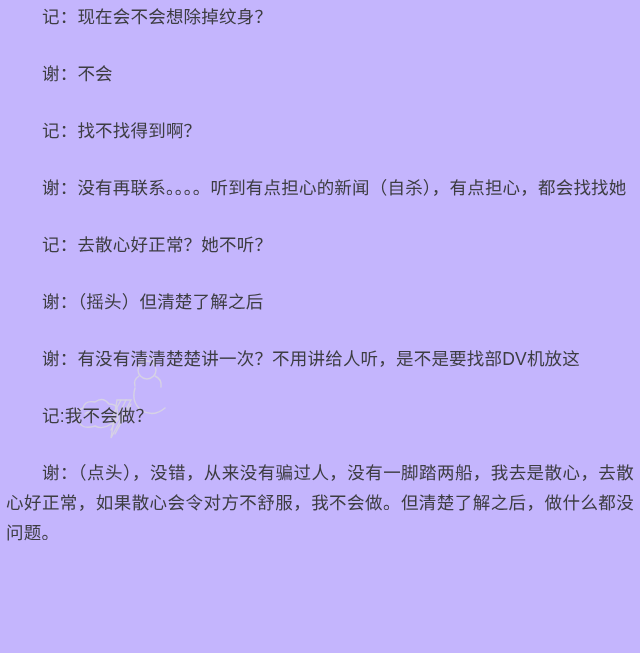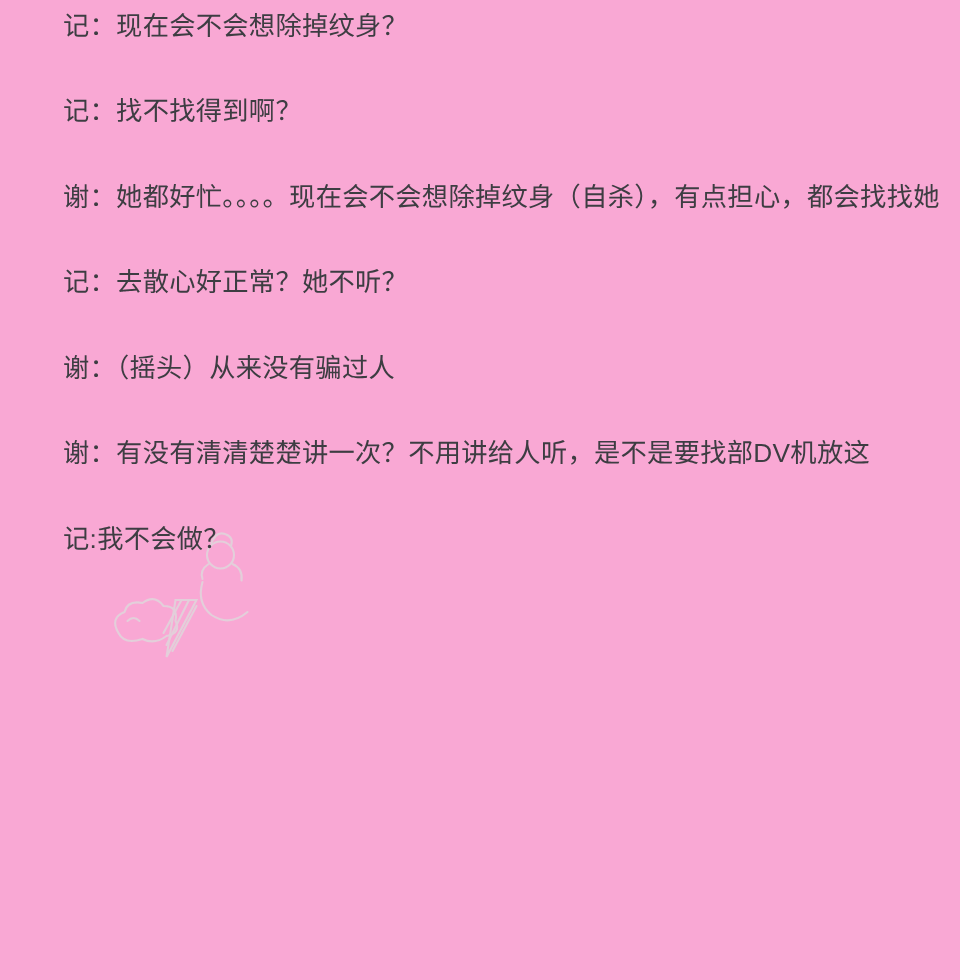--- a/index.html
+++ b/index.html
@@ -11,21 +11,21 @@
     width: 640px;
     height: 653px;
     overflow: hidden;
     font-family: "Liberation Sans", "DejaVu Sans", sans-serif;
   }
   .page {
     position: relative;
     width: 628px;
     height: 651px;
     padding: 2px 6px 0 6px;
-    background: #f9a8d4;
+    background: #c4b5fd;
   }
   .transcript {
     position: relative;
     z-index: 2;
   }
   .para {
     margin: 0 0 27px 0;
     font-size: 17.5px;
     line-height: 30px;
     color: #3d3d42;
@@ -66,21 +66,23 @@
       <path d="M61 52 L46 82"></path>
       <path d="M66 56 L50 86"></path>
 
       <path d="M14 74 q-6 -10 4 -14 q2 -8 12 -6 q8 -6 14 2 q10 0 8 10 q4 8 -6 10 q-8 6 -16 2 q-12 4 -16 -4 Z"></path>
       <path d="M20 66 q4 -4 8 0"></path>
     </g>
   </svg>
 
   <div class="transcript">
     <p class="para">记：现在会不会想除掉纹身？</p>
+    <p class="para">谢：不会</p>
     <p class="para">记：找不找得到啊？</p>
-    <p class="para">谢：她都好忙。。。。现在会不会想除掉纹身（自杀），有点担心，都会找找她</p>
+    <p class="para">谢：没有再联系。。。。听到有点担心的新闻（自杀），有点担心，都会找找她</p>
     <p class="para">记：去散心好正常？她不听？</p>
-    <p class="para">谢：（摇头）从来没有骗过人</p>
+    <p class="para">谢：（摇头）但清楚了解之后</p>
     <p class="para">谢：有没有清清楚楚讲一次？不用讲给人听，是不是要找部DV机放这</p>
     <p class="para">记:我不会做？</p>
+    <p class="para">谢：（点头），没错，从来没有骗过人，没有一脚踏两船，我去是散心，去散心好正常，如果散心会令对方不舒服，我不会做。但清楚了解之后，做什么都没问题。</p>
   </div>
 
 </div>
 
 </body></html>

